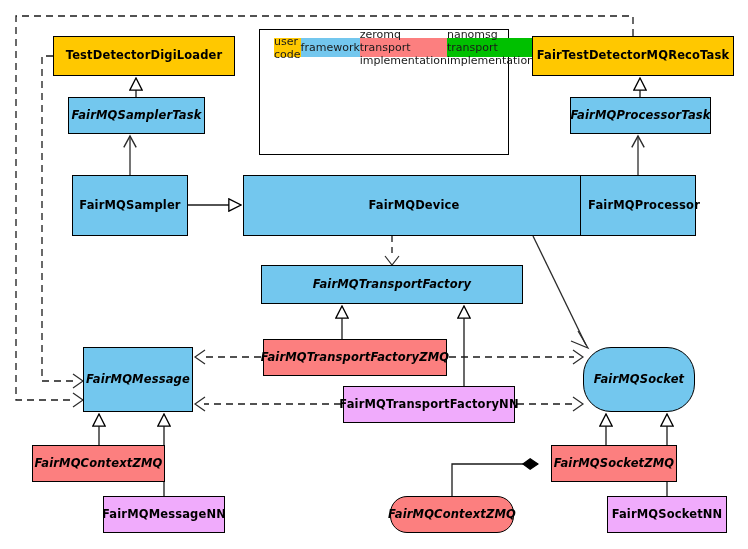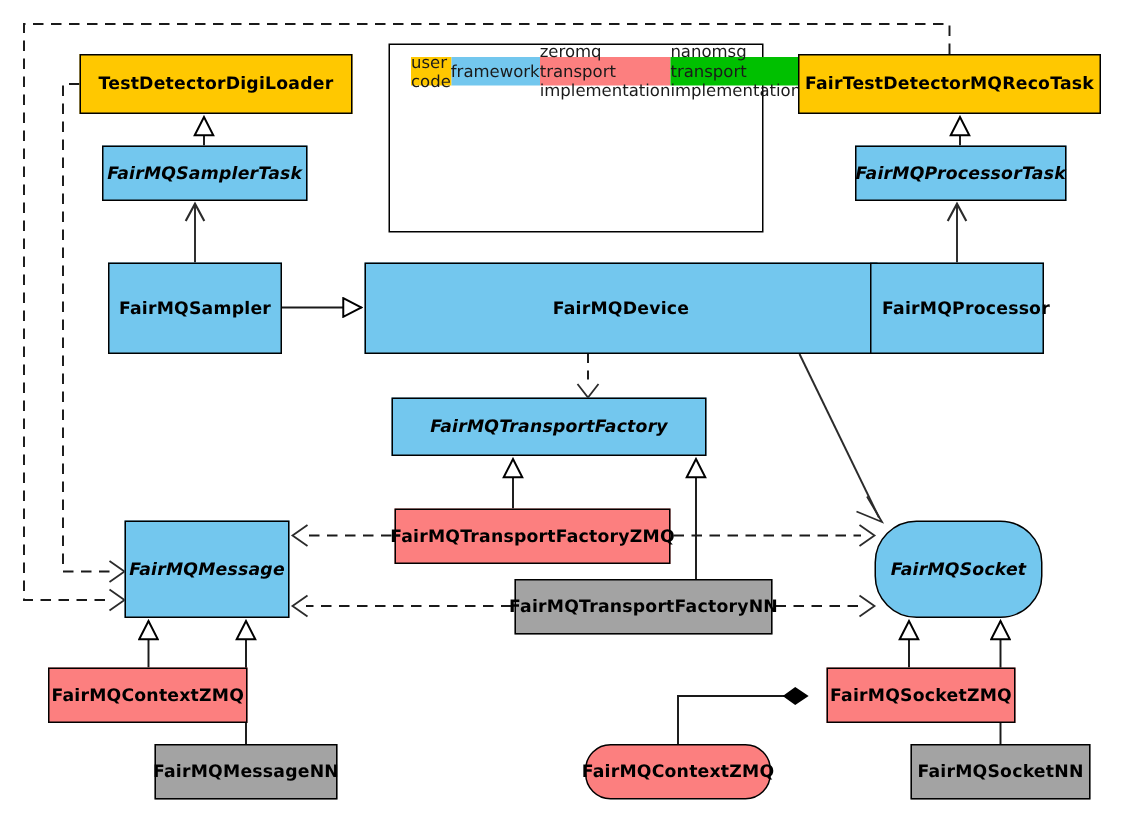--- a/index.html
+++ b/index.html
@@ -38,22 +38,22 @@
     font-weight: bold;
     line-height: 1.15;
     letter-spacing: 0.15px;
     padding: 2px 4px;
   }
   .node.abstract {
     font-style: italic;
   }
   .c-user   { background: #ffc800; }
   .c-frame  { background: #73c7ee; }
-  .c-zmq    { background: #fc7f7f; }
-  .c-nn     { background: #a3a3a3; align-items: center; }
+  .c-zmq    { background: #fc7f7f; font-style: italic; }
+  .c-nn     { background: #f0abfc; align-items: center; }
 
   #legend-box {
     position: absolute;
     left: 259px;
     top: 29px;
     width: 250px;
     height: 126px;
     box-sizing: border-box;
     border: 1.3px solid #000000;
     background: #ffffff;
@@ -224,21 +224,21 @@
   </div>
 
   <div class="node c-frame" style="left:243px; top:175px; width:342px; height:61px;">
     <span>FairMQDevice</span>
   </div>
 
   <div class="node c-frame" style="left:580px; top:175px; width:116px; height:61px;padding-left:16px;">
     <span>FairMQProcessor</span>
   </div>
 
-  <div class="node c-frame abstract" style="left:261px; top:265px; width:210px; height:39px;justify-content:center;">
+  <div class="node c-frame abstract" style="left:261px; top:265px; width:262px; height:39px;justify-content:center;">
     <span>FairMQTransportFactory</span>
   </div>
 
   <div class="node c-zmq" style="left:263px; top:339px; width:184px; height:37px;">
     <span>FairMQTransportFactoryZMQ</span>
   </div>
 
   <div class="node c-nn" style="left:343px; top:386px; width:172px; height:37px;">
     <span>FairMQTransportFactoryNN</span>
   </div>

